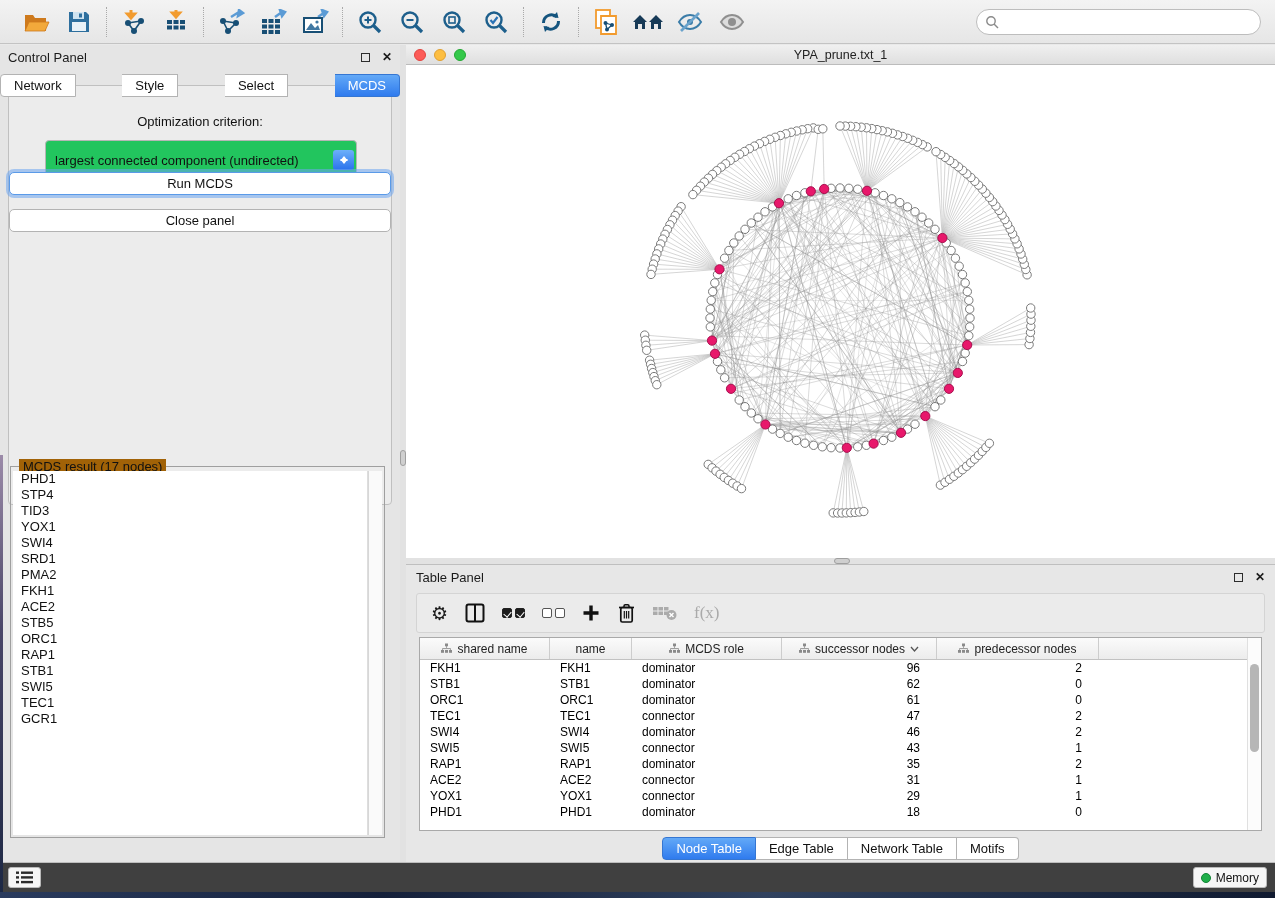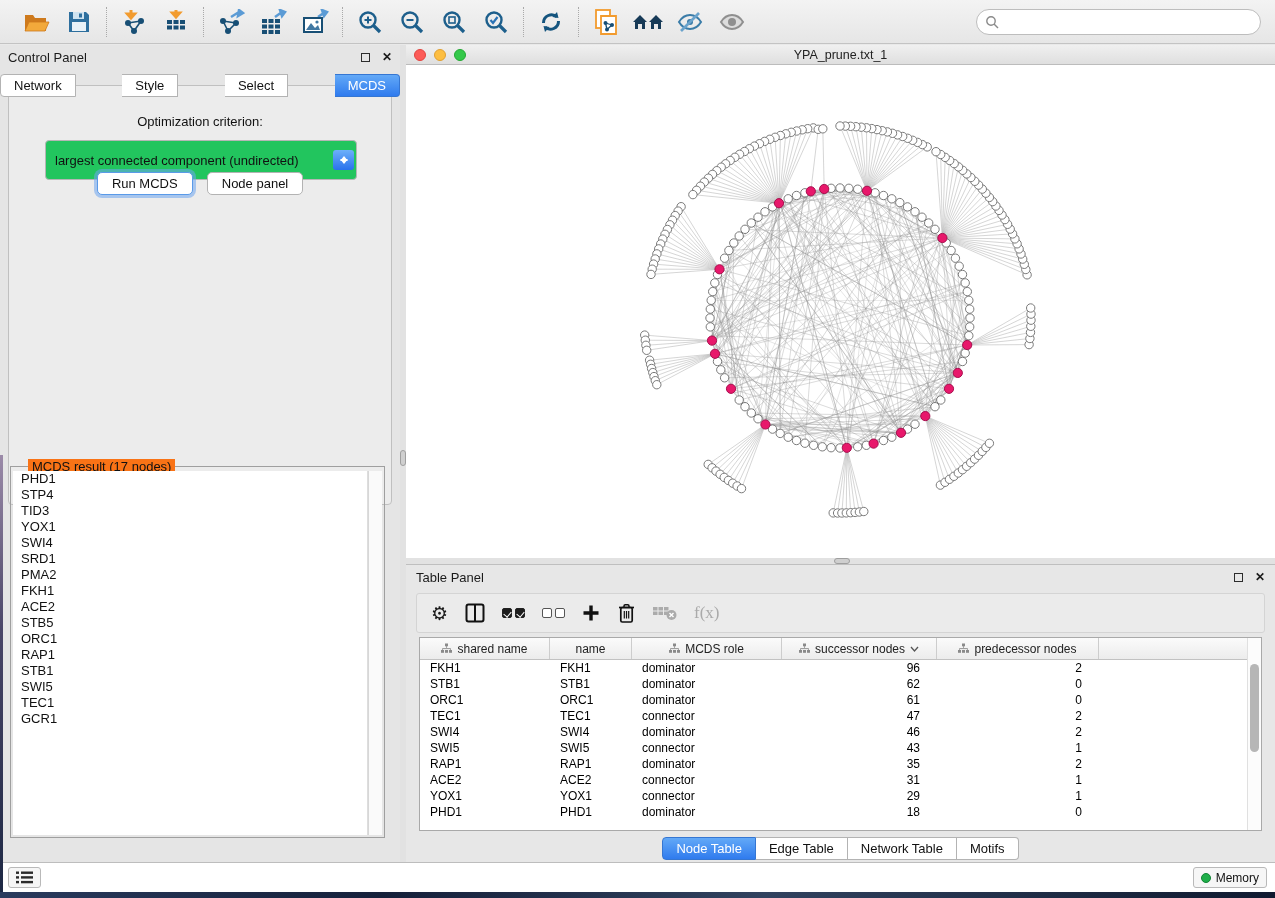--- a/index.html
+++ b/index.html
@@ -46,27 +46,27 @@
     background:#ececec; border:1px solid #c0c0c0; border-radius:4px; }
   .opt-label { position:absolute; left:0; right:0; top:28px; text-align:center; font-size:13px; color:#111; }
   .opt-select { position:absolute; left:36px; top:54px; width:312px; height:40px; background:#22c55e;
     border:1px solid #b6b6b6; border-radius:4px; display:flex; align-items:center; font-size:13px; color:#111; }
   .opt-select .val { flex:1; padding-left:9px; white-space:nowrap; }
   .opt-select .stepper { width:21px; height:20px; margin-right:2px; border-radius:3px;
     background:linear-gradient(#6db0fa,#2a72ec); position:relative; }
   .stepper i { position:absolute; left:50%; transform:translateX(-50%); width:0; height:0; border:4px solid transparent; }
   .stepper .up { top:2px; border-bottom:5px solid #fff; }
   .stepper .dn { bottom:2px; border-top:5px solid #fff; }
-  .opt-buttons { position:absolute; left:0; right:0; top:86px; display:flex; justify-content:center; gap:14px; }
+  .opt-buttons { position:absolute; left:0; right:0; top:86px; display:flex; justify-content:center; gap:14px;flex-direction:column; }
   .push-btn { background:#fff; border:1px solid #b3b3b3; border-radius:5px; font-size:13px; color:#111;
     padding:3px 14px; min-width:96px; text-align:center; }
   .push-btn.focused { border-color:#5a9ae8; box-shadow:0 0 0 3px rgba(110,165,240,.55); }
 
   .result-box { position:absolute; left:10px; top:421px; width:375px; height:372px; border:1px solid #9f9f9f; }
-  .result-legend { position:absolute; left:17px; top:-8px; background:#f97316; padding:0 4px; font-size:13px; color:#111; }
+  .result-legend { position:absolute; left:8px; top:-8px; background:#a16207; padding:0 4px; font-size:13px; color:#111; }
   .result-list { position:absolute; left:2px; right:16px; top:4px; bottom:2px; background:#fff;
     border-right:1px solid #ddd; overflow:hidden; }
   .result-scroll { position:absolute; right:2px; top:4px; bottom:2px; width:14px; background:#fafafa; border-left:1px solid #d7d7d7; }
   .result-item { font-size:13px; color:#111; padding-left:8px; height:16px; line-height:16px; }
 
   
   .network-panel { position:absolute; left:406px; top:45px; width:869px; height:513px; background:#fff; }
   .net-titlebar { height:20px; background:linear-gradient(#f0f0f0,#dfdfdf); border-bottom:1px solid #bcbcbc;
     display:flex; align-items:center; position:relative; }
   .traffic { display:flex; gap:8px; padding-left:8px; }
@@ -101,21 +101,21 @@
     border-bottom:1px solid #c2c2c2; }
   .gh-cell { display:flex; align-items:center; justify-content:center; gap:5px; font-size:12px; color:#222;
     border-right:1px solid #cdcdcd; height:100%; }
   .grid-row { display:flex; height:16px; align-items:center; }
   .gr-cell { font-size:12px; color:#000; padding:0 10px; white-space:nowrap; overflow:hidden; }
   .gr-cell.num { text-align:right; padding-right:17px; }
 
   .tp-tabs { position:absolute; left:0; right:0; top:272px; display:flex; justify-content:center; }
 
   
-  .status-bar { position:absolute; left:0; top:862px; width:1275px; height:30px; background:#ffffff;
+  .status-bar { position:absolute; left:0; top:862px; width:1275px; height:30px; background:#404040;
     border-top:1px solid #bdbdbd; display:flex; align-items:center; padding:0 8px; }
   .status-btn { background:#f6f6f6; border:1px solid #b9b9b9; border-radius:3px; height:21px;
     display:flex; align-items:center; padding:0 7px; gap:5px; }
   .status-bar .spacer { flex:1; }
   .mem-dot { width:10px; height:10px; border-radius:50%; background:#1fae49; border:1px solid #128536; }
   .mem-label { font-size:12px; color:#111; }
 
   .desktop-strip { position:absolute; left:0; top:892px; width:1275px; height:6px;
     background:linear-gradient(90deg,#2a3b5e,#15203a 30%,#31425f 60%,#101a30); }
   .desktop-left { position:absolute; left:0; top:455px; width:3px; height:437px;
@@ -309,21 +309,21 @@
     <div class="opt-label">Optimization criterion:</div>
     <div class="opt-select">
       <span class="val">largest connected component (undirected)</span>
       <span class="stepper">
           <i class="up"></i>
           <i class="dn"></i>
         </span>
     </div>
     <div class="opt-buttons">
       <div class="push-btn focused">Run MCDS</div>
-      <div class="push-btn">Node panel</div>
+      <div class="push-btn">Close panel</div>
     </div>
   </div>
 
   <div class="result-box">
     <span class="result-legend">MCDS result (17 nodes)</span>
     <div class="result-list" id="mcds-list">
         <div class="result-item">PHD1</div>
         <div class="result-item">STP4</div>
         <div class="result-item">TID3</div>
         <div class="result-item">YOX1</div>

